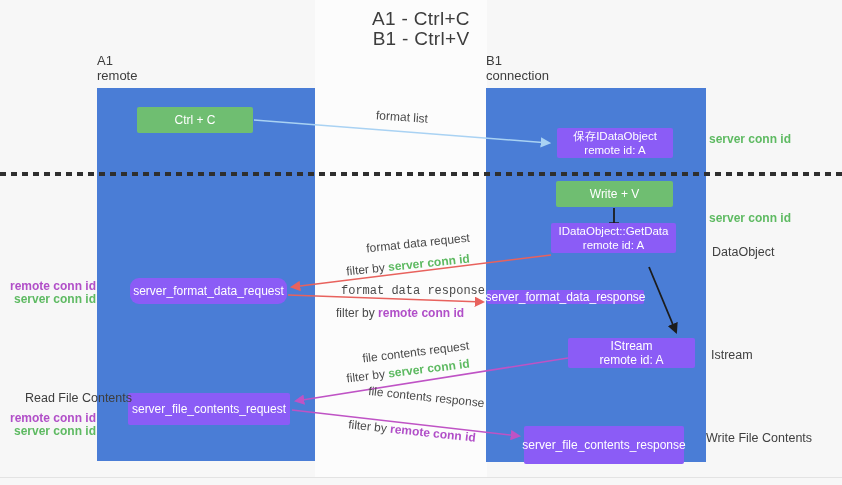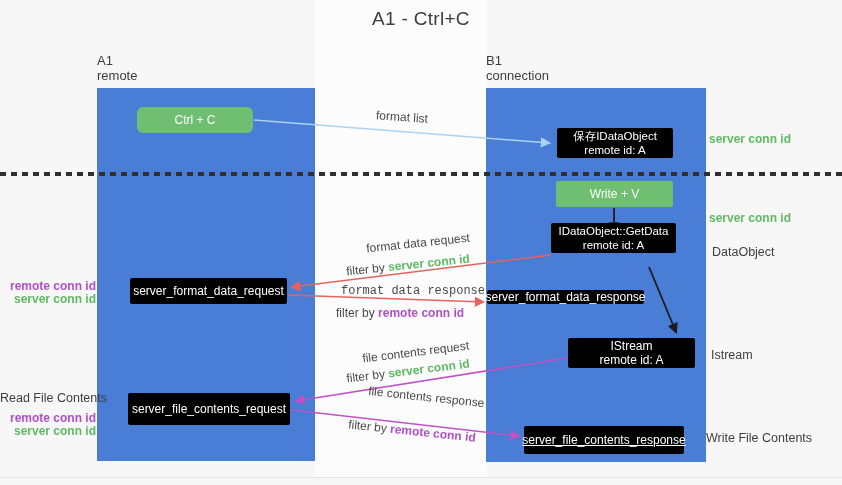--- a/index.html
+++ b/index.html
@@ -11,41 +11,42 @@
   .lane.left{left:97px;width:218px;}
   .lane.right{left:486px;width:220px;height:374px;}
   .title{position:absolute;left:0;top:9px;width:842px;text-align:center;
          font-size:19px;line-height:20px;color:#3d3d3d;letter-spacing:.3px;}
   .hdr{position:absolute;top:53px;text-align:left;font-size:13px;line-height:15px;color:#3d3d3d;}
   .hdr.left{left:97px;width:218px;}
   .hdr.right{left:486px;width:220px;}
   svg.arrows{position:absolute;left:0;top:0;z-index:2;}
   .box{position:absolute;z-index:3;display:flex;flex-direction:column;align-items:center;
        justify-content:center;color:#fff;font-size:12px;line-height:14px;
-       background:#000000;border-radius:2px;text-align:center;}
+       background:#8b5cf6;border-radius:2px;text-align:center;}
   .box.green{background:#6fbe71;}
   .flabel{position:absolute;z-index:3;white-space:nowrap;font-size:12px;color:#4a4a4a;}
   .side{position:absolute;z-index:3;white-space:nowrap;font-size:12.5px;color:#404040;}
   .lbl-right{position:absolute;z-index:3;width:96px;text-align:right;white-space:nowrap;font-size:12px;}
   .g{color:#5eba62;font-weight:bold;}
   .p{color:#b14fc8;font-weight:bold;}
 </style>
 </head>
 <body>
 
 <div id="stage">
 
   <div class="midband"></div>
   <div class="bottomline"></div>
 
   <div class="lane left"></div>
   <div class="lane right"></div>
 
   <div class="title">
     <div>A1 - Ctrl+C</div>
+    <div>B1 - Ctrl+V</div>
   </div>
 
   <div class="hdr left">
     <div>A1</div>
     <div>remote</div>
   </div>
   <div class="hdr right">
     <div>B1</div>
     <div>connection</div>
   </div>
@@ -68,21 +69,21 @@
     <line x1="0" y1="174" x2="842" y2="174" stroke="#2f2f2f" stroke-width="4" stroke-dasharray="6 5"></line>
     <line x1="254" y1="120" x2="549" y2="143" stroke="#a9d2f3" stroke-width="1.6" marker-end="url(#m-blue)"></line>
     <line x1="614" y1="208" x2="614" y2="231" stroke="#1c1c1c" stroke-width="1.8" marker-end="url(#m-black)"></line>
     <line x1="649" y1="267" x2="676" y2="332" stroke="#1c1c1c" stroke-width="1.8" marker-end="url(#m-black)"></line>
     <line x1="551" y1="255" x2="292" y2="287" stroke="#e8625d" stroke-width="1.6" marker-end="url(#m-red)"></line>
     <line x1="288" y1="295" x2="483" y2="302" stroke="#e8625d" stroke-width="1.6" marker-end="url(#m-red)"></line>
     <line x1="568" y1="358" x2="296" y2="401" stroke="#bf53c5" stroke-width="1.6" marker-end="url(#m-purple)"></line>
     <line x1="292" y1="410" x2="519" y2="436" stroke="#bf53c5" stroke-width="1.6" marker-end="url(#m-purple)"></line>
   </svg>
 
-  <div class="box green" style="left:137px;top:107px;width:116px;height:26px;border-radius:6px;">
+  <div class="box green" style="left:137px;top:107px;width:116px;height:26px;">
     <div>Ctrl + C</div>
   </div>
 
   <div class="box" style="left:557px;top:128px;width:116px;height:30px;font-size:11.5px;">
     <div>保存IDataObject</div>
     <div>remote id: A</div>
   </div>
 
   <div class="box green" style="left:556px;top:181px;width:117px;height:26px;">
     <div>Write + V</div>
@@ -91,33 +92,33 @@
   <div class="box" style="left:551px;top:223px;width:125px;height:30px;font-size:11.5px;">
     <div>IDataObject::GetData</div>
     <div>remote id: A</div>
   </div>
 
   <div class="box" style="left:568px;top:338px;width:127px;height:30px;">
     <div>IStream</div>
     <div>remote id: A</div>
   </div>
 
-  <div class="box" style="left:130px;top:278px;width:157px;height:26px;">
+  <div class="box" style="left:130px;top:278px;width:157px;height:26px;border-radius:9px;">
     <div>server_format_data_request</div>
   </div>
 
   <div class="box" style="left:487px;top:290px;width:157px;height:14px;">
     <div>server_format_data_response</div>
   </div>
 
   <div class="box" style="left:128px;top:393px;width:162px;height:32px;">
     <div>server_file_contents_request</div>
   </div>
 
-  <div class="box" style="left:524px;top:426px;width:160px;height:28px;text-decoration:underline;">
+  <div class="box" style="left:524px;top:426px;width:160px;height:38px;">
     <div>server_file_contents_response</div>
   </div>
 
   <div class="flabel" style="left:376px;top:110px;transform:rotate(4deg);">format list</div>
 
   <div class="flabel" style="left:366px;top:236px;transform:rotate(-6deg);">format data request</div>
   <div class="flabel" style="left:346px;top:258px;transform:rotate(-6deg);">
     <span>filter by</span>
     <span class="g">server conn id</span>
   </div>
@@ -141,17 +142,17 @@
   </div>
 
   <div class="side g" style="left:709px;top:132px;font-size:12px;">server conn id</div>
   <div class="side g" style="left:709px;top:211px;font-size:12px;">server conn id</div>
   <div class="side" style="left:712px;top:245px;">DataObject</div>
   <div class="side" style="left:711px;top:348px;">Istream</div>
   <div class="side" style="left:706px;top:431px;">Write File Contents</div>
 
   <div class="lbl-right p" style="left:0;top:279px;">remote conn id</div>
   <div class="lbl-right g" style="left:0;top:292px;">server conn id</div>
-  <div class="lbl-right" style="left:0;top:391px;width:92px;font-size:12.5px;color:#3d3d3d;font-weight:normal;">Read File Contents</div>
+  <div class="lbl-right" style="left:0;top:391px;width:92px;font-size:12.5px;color:#3d3d3d;font-weight:normal;padding-left:25px;">Read File Contents</div>
   <div class="lbl-right p" style="left:0;top:411px;">remote conn id</div>
   <div class="lbl-right g" style="left:0;top:424px;">server conn id</div>
 
 </div>
 
 </body></html>

